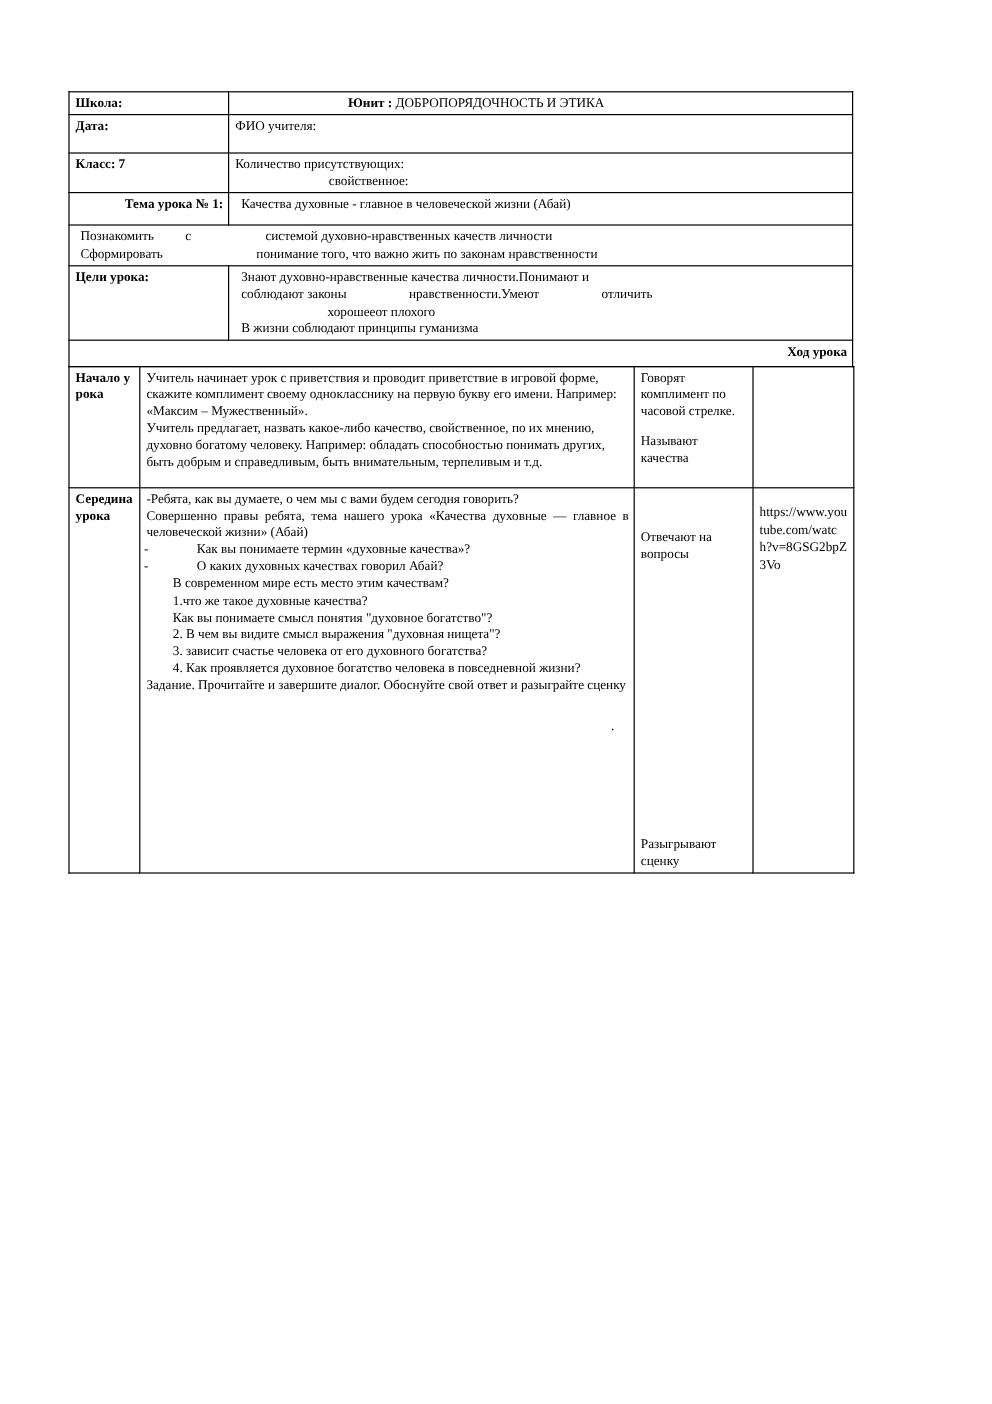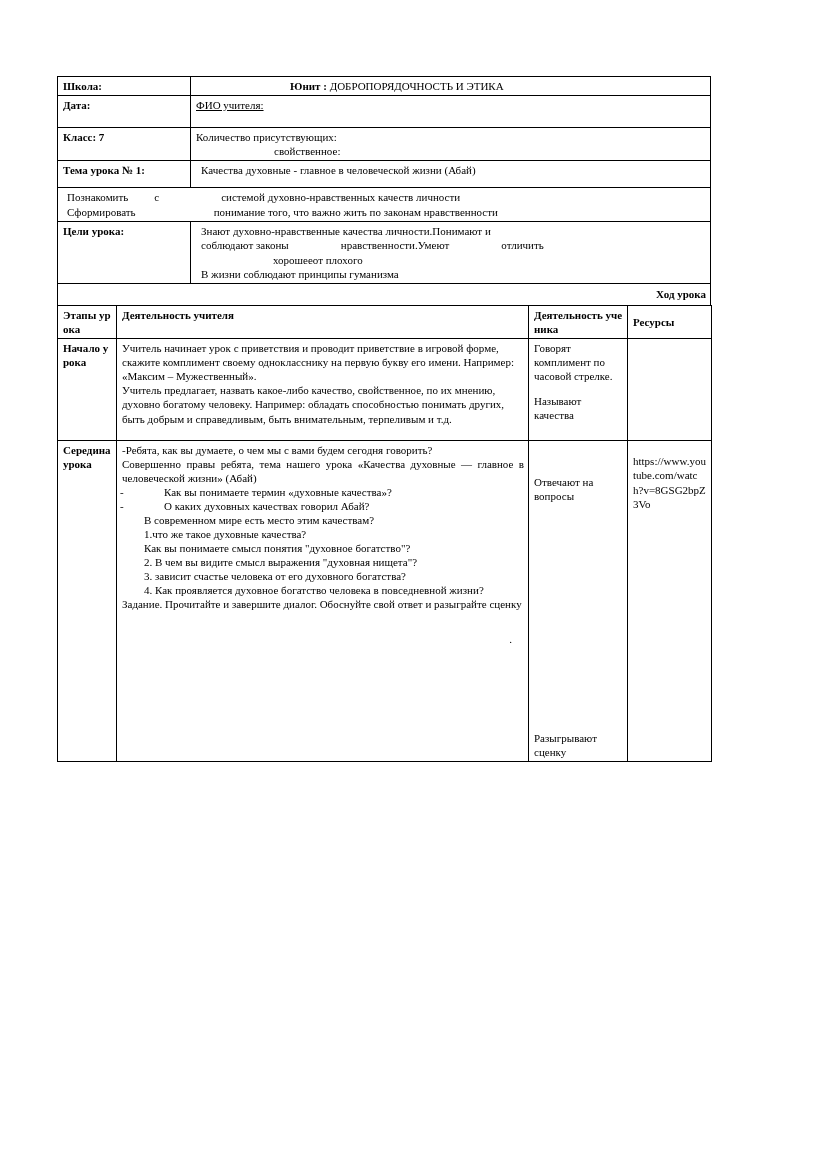--- a/index.html
+++ b/index.html
@@ -89,31 +89,31 @@
         <td class="b">Школа:</td>
         <td>
           <span class="unit-line">
             <span class="b unit-title">Юнит :</span>
             <span>ДОБРОПОРЯДОЧНОСТЬ И ЭТИКА</span>
           </span>
         </td>
       </tr>
       <tr>
         <td class="b">Дата:</td>
-        <td style="padding-bottom:14px;text-decoration:underline;">ФИО учителя:</td>
+        <td style="padding-bottom:14px;">ФИО учителя:</td>
       </tr>
       <tr>
         <td class="b">Класс: 7</td>
         <td>
           <span class="para-flat">Количество присутствующих:</span>
           <span class="para-flat" style="padding-left:78px;">свойственное:</span>
         </td>
       </tr>
       <tr>
-        <td class="b" style="padding-bottom:10px;">Тема урока № 1:</td>
+        <td class="b" style="padding-bottom:10px;text-align:right;">Тема урока № 1:</td>
         <td style="padding-left:10px;">Качества духовные - главное в человеческой жизни (Абай)</td>
       </tr>
       <tr>
         <td colspan="2" style="padding-left:9px;">
           <span class="para-flat"><span>Познакомить</span><span class="gap-a"></span><span>с</span><span class="gap-c"></span><span>системой духовно-нравственных качеств личности</span></span>
           <span class="para-flat"><span>Сформировать</span><span class="gap-d"></span><span>понимание того, что важно жить по законам нравственности</span></span>
         </td>
       </tr>
       <tr>
         <td class="b" style="padding-bottom:14px;">Цели урока:</td>
@@ -131,26 +131,20 @@
   </table>
 
   <table class="plan" style="margin-top:-1px;">
     <colgroup>
       <col class="c-stage">
       <col class="c-teacher">
       <col class="c-student">
       <col class="c-res">
     </colgroup>
     <tbody>
-      <tr>
-        <td class="b stage-word">Этапы урока</td>
-        <td class="b teacher-head">Деятельность учителя</td>
-        <td class="b stage-word">Деятельность ученика</td>
-        <td class="b" style="vertical-align:middle;">Ресурсы</td>
-      </tr>
 
       <tr>
         <td class="b stage-word">Начало урока</td>
         <td class="tight" style="padding-bottom:14px;margin-left:36px;">
           <span class="para-flat">Учитель начинает урок с приветствия и проводит приветствие в игровой форме, скажите комплимент своему однокласснику на первую букву его имени. Например: «Максим – Мужественный».</span>
           <span class="para-flat">Учитель предлагает, назвать какое-либо качество, свойственное, по их мнению, духовно богатому человеку. Например: обладать способностью понимать других, быть добрым и справедливым, быть внимательным, терпеливым и т.д.</span>
         </td>
         <td class="tight">
           <span class="para-flat">Говорят комплимент по часовой стрелке.</span>
           <span class="spacer-sm"></span>

